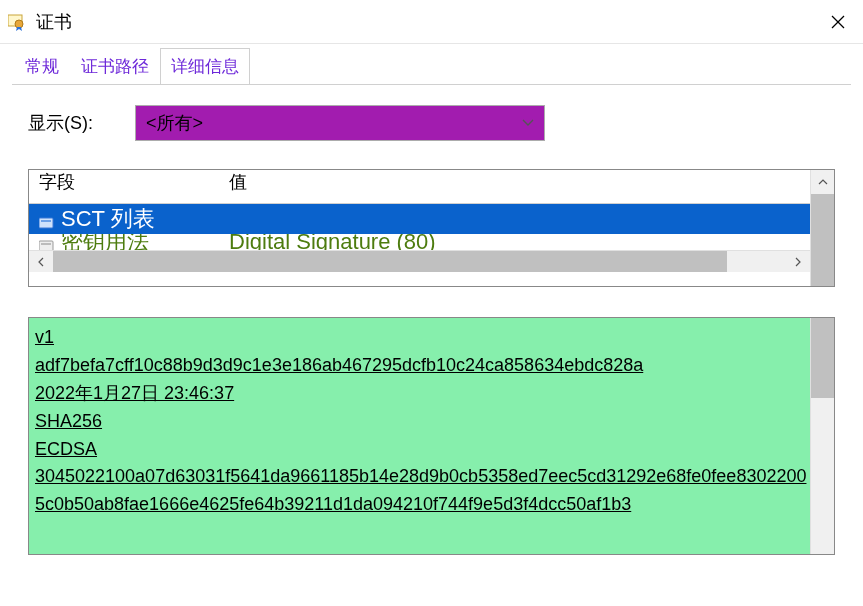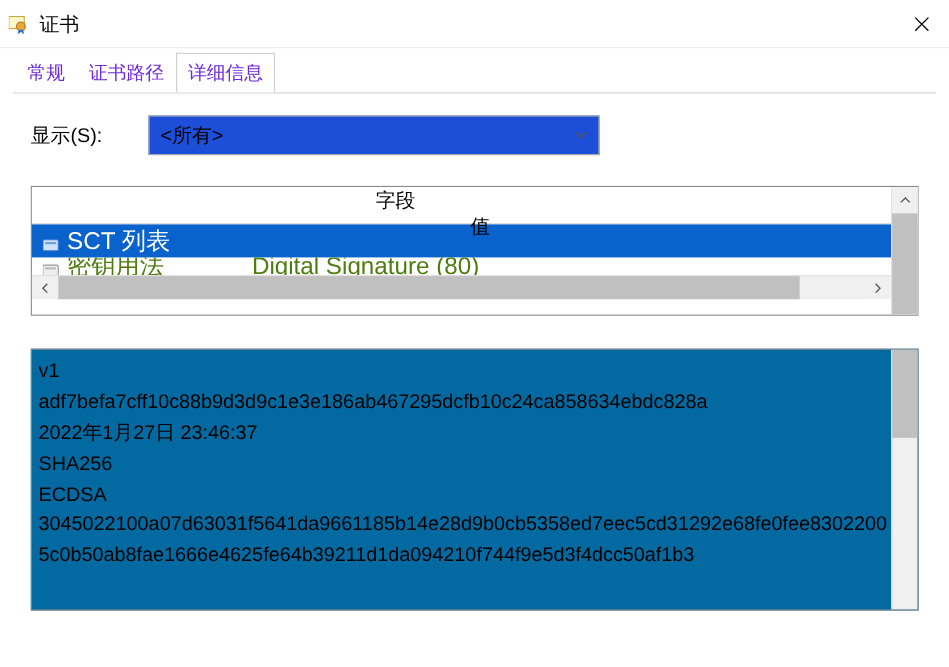--- a/index.html
+++ b/index.html
@@ -77,45 +77,44 @@
   .filter-row {
     display: flex;
     align-items: center;
     gap: 42px;
     margin-bottom: 28px;
   }
   .filter-label { font-size: 18px; }
   .select {
     width: 410px;
     height: 36px;
-    background: #1d4ed8;
+    background: #a21caf;
     border: 1px solid #acacac;
     display: flex;
     align-items: center;
     justify-content: space-between;
     padding: 0 10px 0 10px;
     font-size: 18px;
     cursor: pointer;
   }
   .select .chev { font-size: 12px; color:#555; }
 
   .fields-box {
     border: 1px solid #888;
     background:#fff;
     position: relative;
   }
   .fields-header {
     display:flex;
     height: 34px;
-    align-items:center;
+    align-items:flex-start;
     border-bottom: 1px solid #d0d0d0;
     padding-left: 10px;
     font-size: 18px;
     background:#fff;
-    flex-direction:column;
   }
   .col-field { width: 190px; }
   .col-value { flex:1; }
   .v-scroll {
     position:absolute;
     right:0; top:0; bottom:0;
     width: 24px;
     background:#f0f0f0;
     display:flex; flex-direction:column;
     border-left:1px solid #e0e0e0;
@@ -164,22 +163,23 @@
   .h-scroll .hthumb {
     position:absolute; left:0; top:0; bottom:0;
     width: 92%;
     background:#c0c0c0;
   }
 
   .details-box {
     margin-top: 30px;
     border: 1px solid #888;
     position:relative;
-    background:#0369a1;
+    background:#86efac;
     height: 238px;
+    text-decoration: underline;
   }
   .details-text {
     padding: 6px 26px 6px 6px;
     font-size: 18px;
     line-height: 1.55;
     word-break: break-all;
     white-space: pre-wrap;
   }
   .details-box .v-scroll .scroll-thumb { height:34%; }
 </style>

